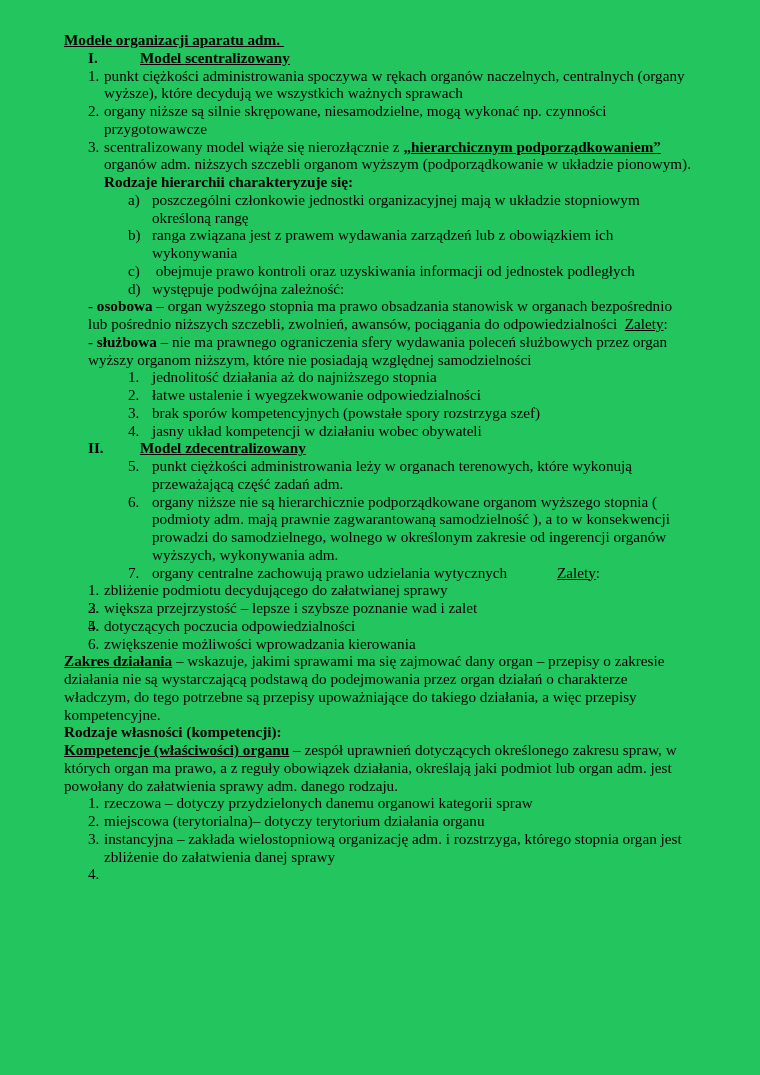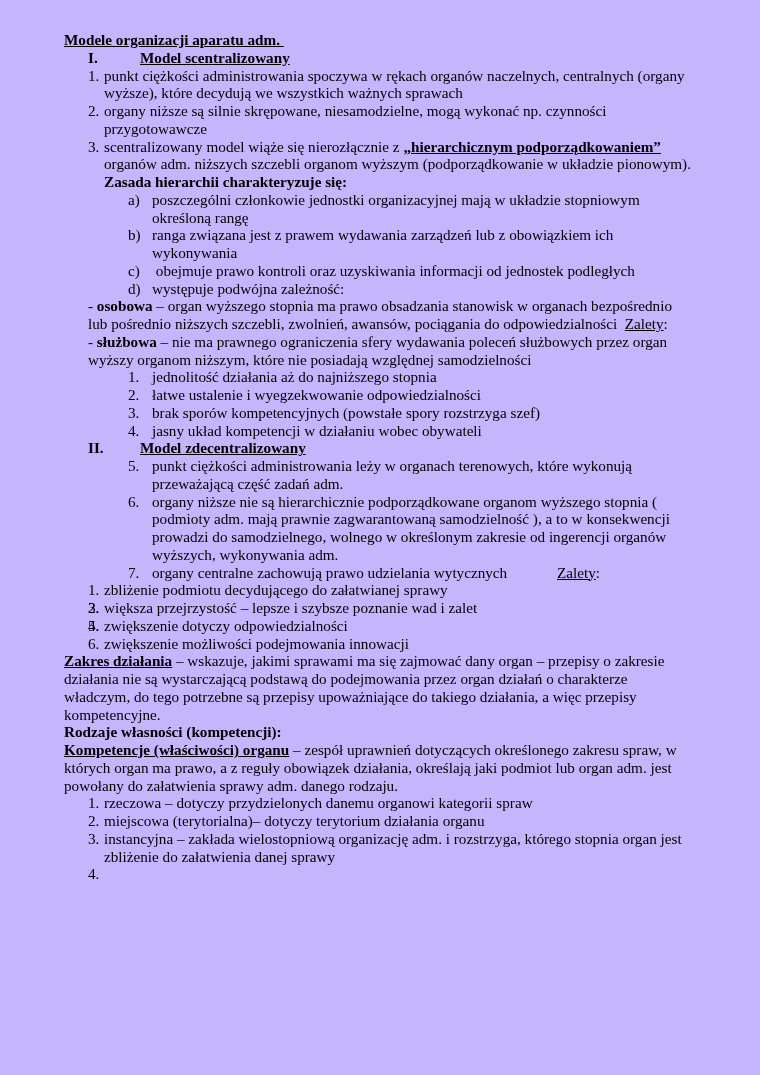--- a/index.html
+++ b/index.html
@@ -28,48 +28,48 @@
   .t-l2 > .label { left: 64px; }
   .t-l1h > .label { font-weight: bold; }
   .seg { white-space: pre-wrap; }
   .b { font-weight: bold; }
   .u { text-decoration: underline; }
   .tab { padding-left: 46px; }
 </style>
 </head>
 <body>
 
-<div class="page" style="background: #c4b5fd; color: rgb(0, 0, 0);">
+<div class="page" style="background: #22c55e; color: rgb(0, 0, 0);">
   <div>
       <div class="block t-m"><span class="seg b u">Modele organizacji aparatu adm.&nbsp;</span></div>
       <div class="block t-l1h"><span class="label">I.</span><span class="seg b u">Model scentralizowany</span></div>
       <div class="block t-l1"><span class="label">1.</span><span class="seg">punkt ciężkości administrowania spoczywa w rękach organów naczelnych, centralnych (organy wyższe), które decydują we wszystkich ważnych sprawach</span></div>
       <div class="block t-l1"><span class="label">2.</span><span class="seg">organy niższe są silnie skrępowane, niesamodzielne, mogą wykonać np. czynności przygotowawcze</span></div>
       <div class="block t-l1"><span class="label">3.</span><span class="seg">scentralizowany model wiąże się nierozłącznie z </span><span class="seg b u">„hierarchicznym podporządkowaniem”</span><span class="seg"> organów adm. niższych szczebli organom wyższym (podporządkowanie w układzie pionowym).</span></div>
-      <div class="block t-t"><span class="seg b">Zasada hierarchii charakteryzuje się:</span></div>
+      <div class="block t-t"><span class="seg b">Rodzaje hierarchii charakteryzuje się:</span></div>
       <div class="block t-l2"><span class="label">a)</span><span class="seg">poszczególni członkowie jednostki organizacyjnej mają w układzie stopniowym określoną rangę</span></div>
       <div class="block t-l2"><span class="label">b)</span><span class="seg">ranga związana jest z prawem wydawania zarządzeń lub z obowiązkiem ich wykonywania</span></div>
       <div class="block t-l2"><span class="label">c)</span><span class="seg"> obejmuje prawo kontroli oraz uzyskiwania informacji od jednostek podległych</span></div>
       <div class="block t-l2"><span class="label">d)</span><span class="seg">występuje podwójna zależność:</span></div>
       <div class="block t-h"><span class="seg">- </span><span class="seg b">osobowa</span><span class="seg"> – organ wyższego stopnia ma prawo obsadzania stanowisk w organach bezpośrednio lub pośrednio niższych szczebli, zwolnień, awansów, pociągania do odpowiedzialności  </span><span class="seg u">Zalety</span><span class="seg">:</span></div>
       <div class="block t-h"><span class="seg">- </span><span class="seg b">służbowa</span><span class="seg"> – nie ma prawnego ograniczenia sfery wydawania poleceń służbowych przez organ wyższy organom niższym, które nie posiadają względnej samodzielności</span></div>
       <div class="block t-l2"><span class="label">1.</span><span class="seg">jednolitość działania aż do najniższego stopnia</span></div>
       <div class="block t-l2"><span class="label">2.</span><span class="seg">łatwe ustalenie i wyegzekwowanie odpowiedzialności</span></div>
       <div class="block t-l2"><span class="label">3.</span><span class="seg">brak sporów kompetencyjnych (powstałe spory rozstrzyga szef)</span></div>
       <div class="block t-l2"><span class="label">4.</span><span class="seg">jasny układ kompetencji w działaniu wobec obywateli</span></div>
       <div class="block t-l1h"><span class="label">II.</span><span class="seg b u">Model zdecentralizowany</span></div>
       <div class="block t-l2"><span class="label">5.</span><span class="seg">punkt ciężkości administrowania leży w organach terenowych, które wykonują przeważającą część zadań adm.</span></div>
       <div class="block t-l2"><span class="label">6.</span><span class="seg">organy niższe nie są hierarchicznie podporządkowane organom wyższego stopnia ( podmioty adm. mają prawnie zagwarantowaną samodzielność ), a to w konsekwencji prowadzi do samodzielnego, wolnego w określonym zakresie od ingerencji organów wyższych, wykonywania adm.</span></div>
       <div class="block t-l2"><span class="label">7.</span><span class="seg">organy centralne zachowują prawo udzielania wytycznych</span><span class="seg tab"> </span><span class="seg u">Zalety</span><span class="seg">:</span></div>
       <div class="block t-l1"><span class="label">1.</span><span class="seg">zbliżenie podmiotu decydującego do załatwianej sprawy</span></div>
       <div class="block t-l1"><span class="label">2.</span></div>
       <div class="block t-l1"><span class="label">3.</span><span class="seg">większa przejrzystość – lepsze i szybsze poznanie wad i zalet</span></div>
       <div class="block t-l1"><span class="label">4.</span></div>
-      <div class="block t-l1"><span class="label">5.</span><span class="seg">zwiększenie dotyczy odpowiedzialności</span></div>
-      <div class="block t-l1"><span class="label">6.</span><span class="seg">zwiększenie możliwości podejmowania innowacji</span></div>
+      <div class="block t-l1"><span class="label">5.</span><span class="seg">dotyczących poczucia odpowiedzialności</span></div>
+      <div class="block t-l1"><span class="label">6.</span><span class="seg">zwiększenie możliwości wprowadzania kierowania</span></div>
       <div class="block t-m"><span class="seg b u">Zakres działania</span><span class="seg"> – wskazuje, jakimi sprawami ma się zajmować dany organ – przepisy o zakresie działania nie są wystarczającą podstawą do podejmowania przez organ działań o charakterze władczym, do tego potrzebne są przepisy upoważniające do takiego działania, a więc przepisy kompetencyjne.</span></div>
       <div class="block t-m"><span class="seg b">Rodzaje własności (kompetencji):</span></div>
       <div class="block t-m"><span class="seg b u">Kompetencje (właściwości) organu</span><span class="seg"> – zespół uprawnień dotyczących określonego zakresu spraw, w których organ ma prawo, a z reguły obowiązek działania, określają jaki podmiot lub organ adm. jest powołany do załatwienia sprawy adm. danego rodzaju.</span></div>
       <div class="block t-l1"><span class="label">1.</span><span class="seg">rzeczowa – dotyczy przydzielonych danemu organowi kategorii spraw</span></div>
       <div class="block t-l1"><span class="label">2.</span><span class="seg">miejscowa (terytorialna)– dotyczy terytorium działania organu</span></div>
       <div class="block t-l1"><span class="label">3.</span><span class="seg">instancyjna – zakłada wielostopniową organizację adm. i rozstrzyga, którego stopnia organ jest zbliżenie do załatwienia danej sprawy</span></div>
       <div class="block t-l1"><span class="label">4.</span></div>
     </div>
 </div>
 

